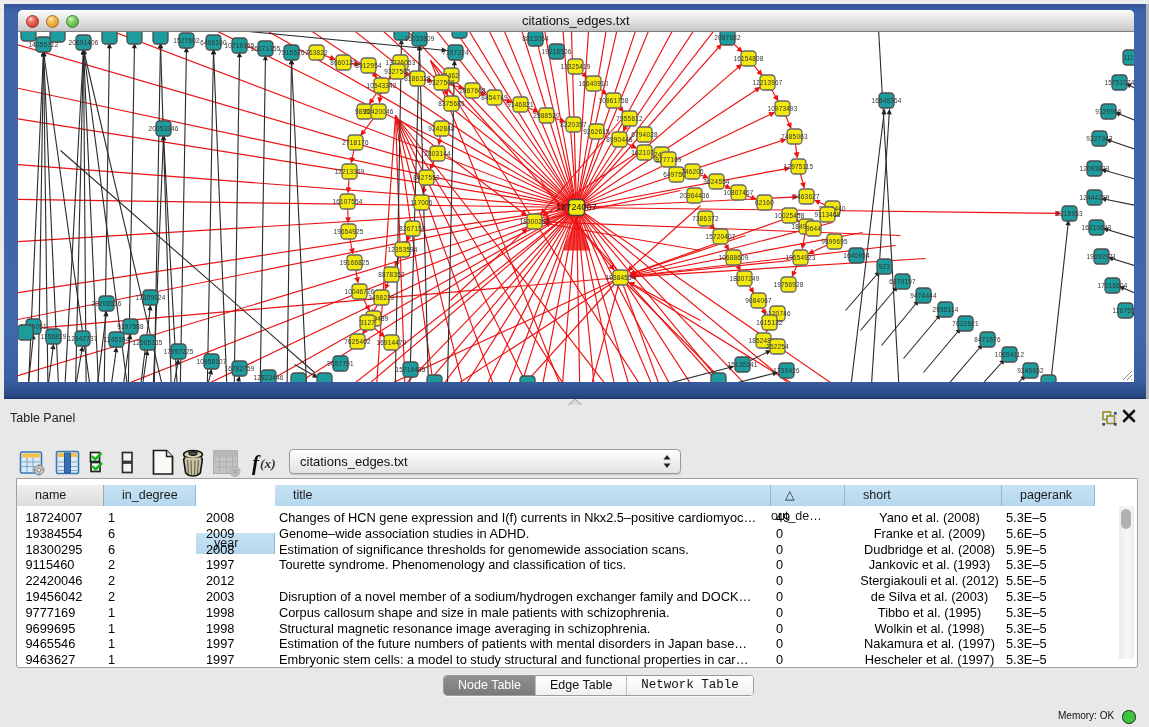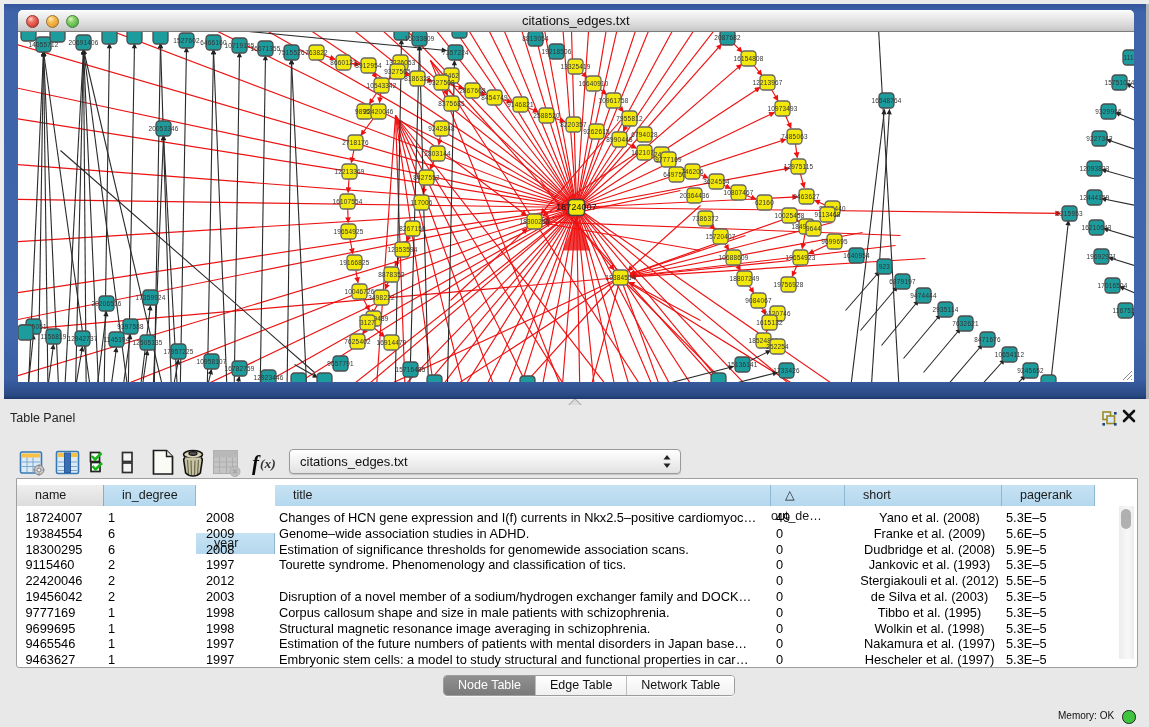--- a/index.html
+++ b/index.html
@@ -1045,16 +1045,16 @@
       </div>
 
  </div>
  <div id="vsb">
       <div class="th"></div>
     </div>
 </div>
 <div id="tabs">
  <div class="sg sel">Node Table</div>
  <div class="sg">Edge Table</div>
- <div class="sg" style="border-right:none;">Network Table</div>
+ <div class="sg" style="border-right:none;font-family:Liberation Mono, monospace;">Network Table</div>
 </div>
 <div id="mem">Memory: OK</div>
 <div id="memdot"></div>
 
 </body></html>

